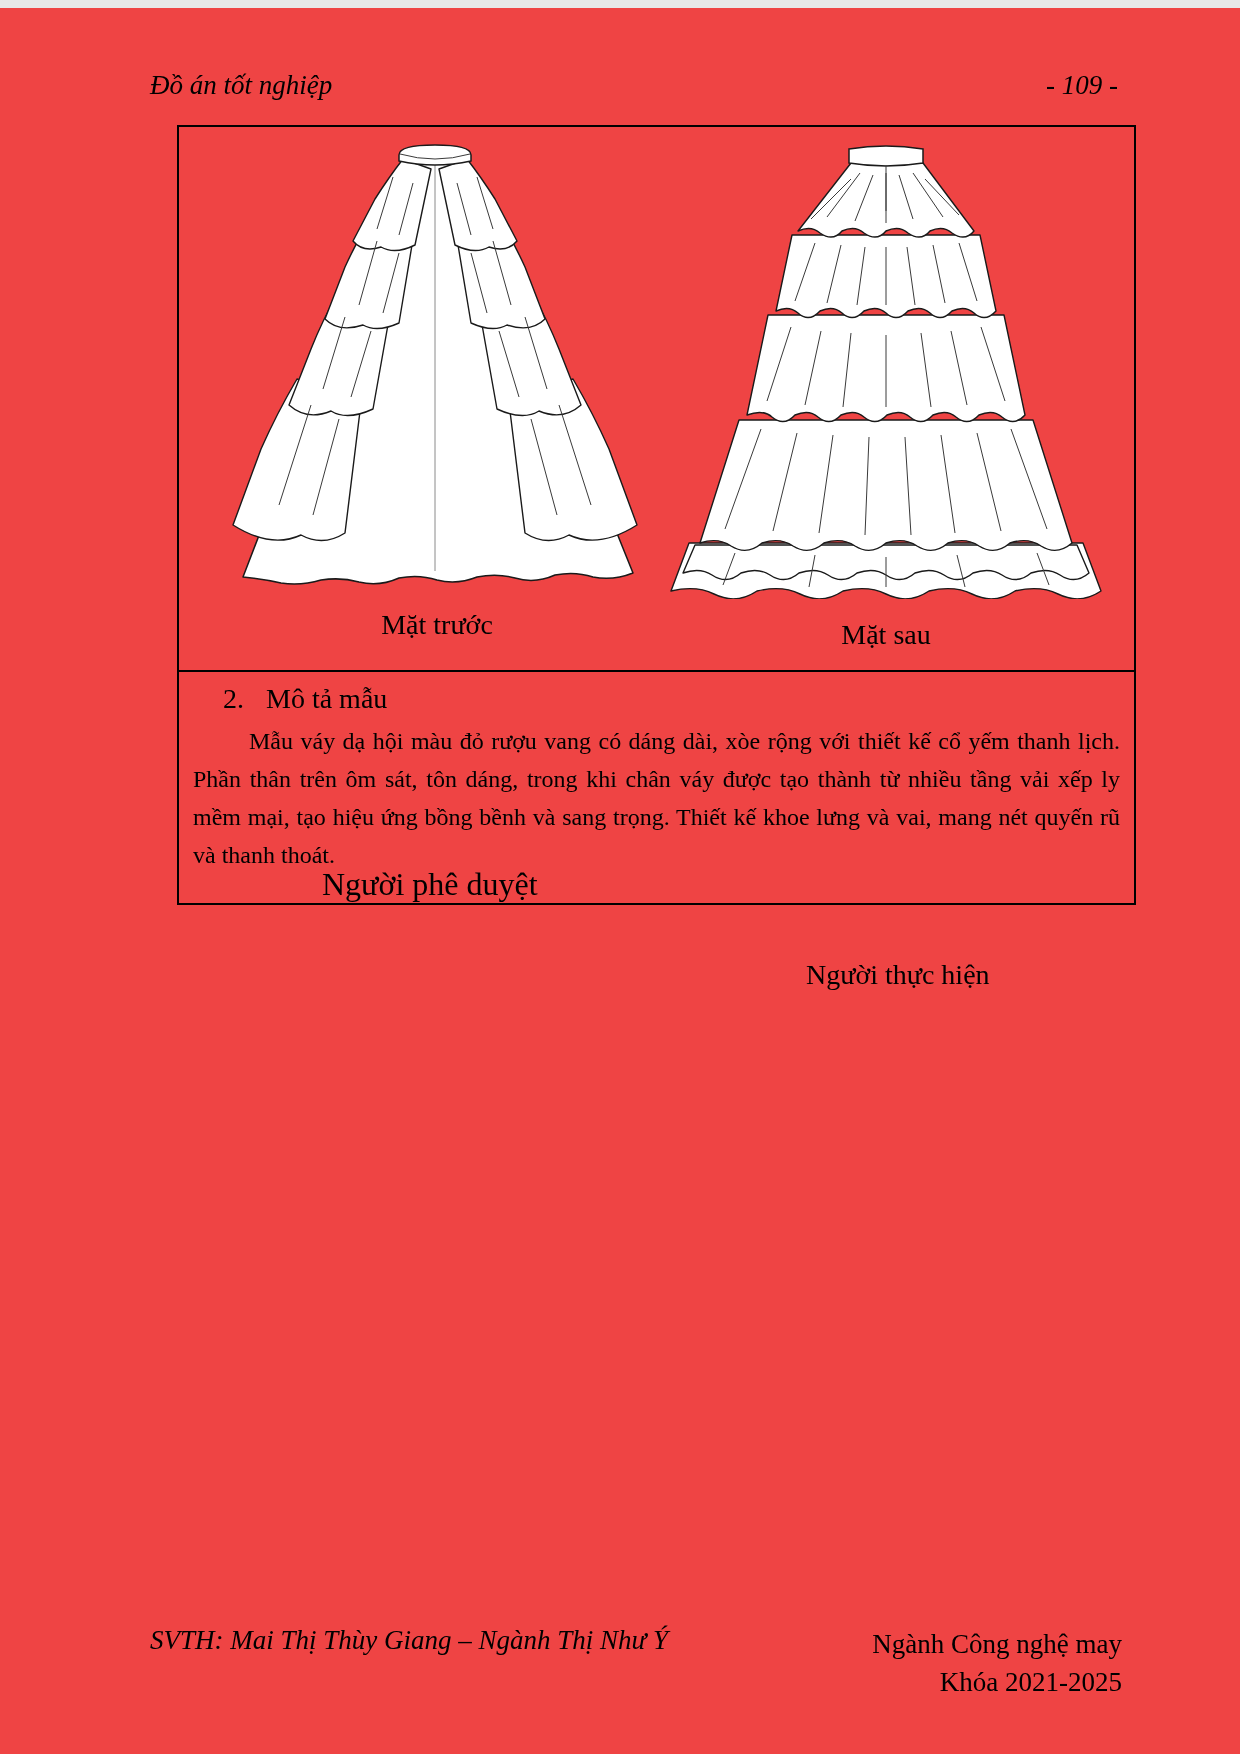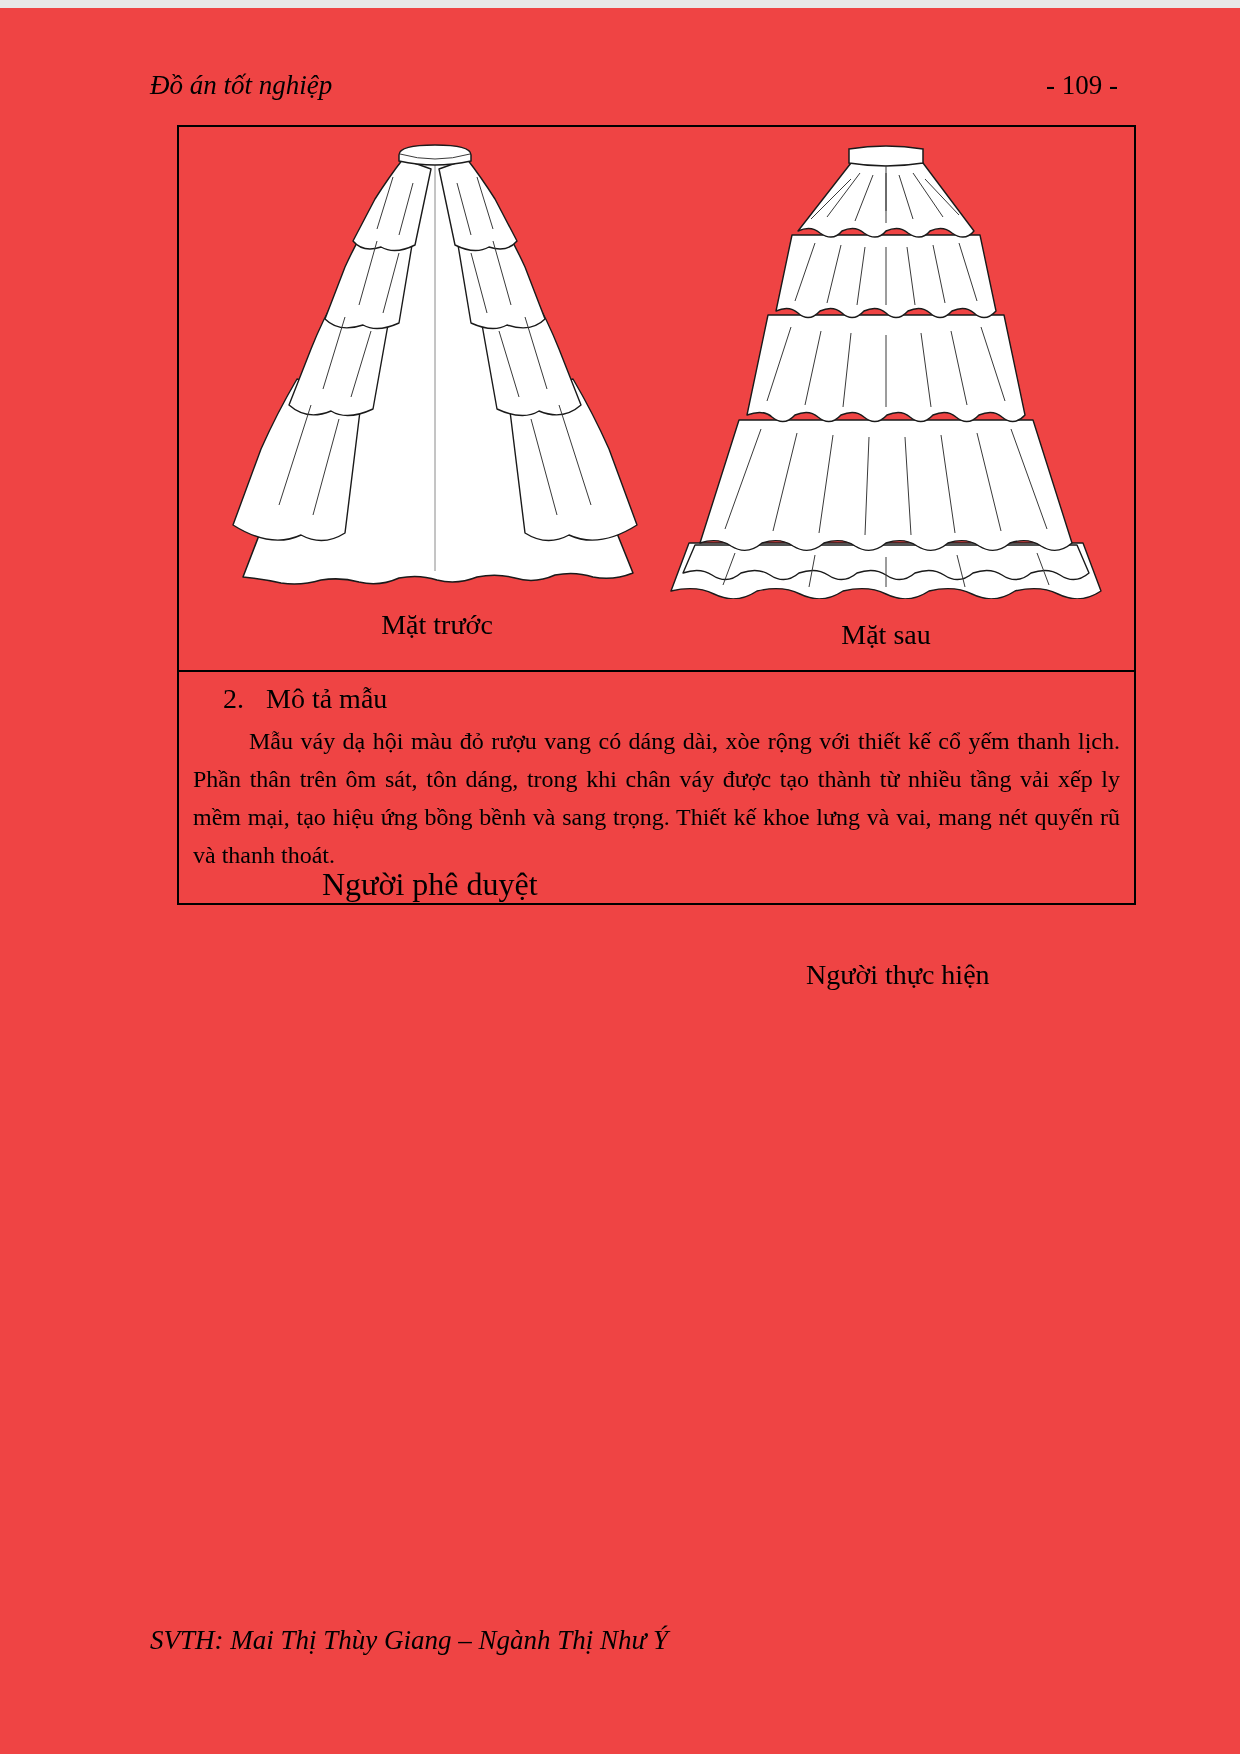--- a/index.html
+++ b/index.html
@@ -11,21 +11,21 @@
     color:#000;
     overflow:hidden;
     margin:8px auto;
   }
   .hdr-title{
     position:absolute;left:150px;top:62px;
     font-size:27px;font-style:italic;
   }
   .hdr-page{
     position:absolute;right:122px;top:62px;
-    font-size:27px;
+    font-size:27px;font-style:italic;
   }
   .figure-box{
     position:absolute;left:177px;top:117px;
     width:959px;height:780px;
     border:2px solid #000;
     box-sizing:border-box;
   }
   .figure-area{
     position:absolute;top:0;left:0;right:0;height:543px;
     border-bottom:2px solid #000;
@@ -152,14 +152,18 @@
         <span>Mô tả mẫu</span>
       </div>
       <div class="desc-paragraph">Mẫu váy dạ hội màu đỏ rượu vang có dáng dài, xòe rộng với thiết kế cổ yếm thanh lịch. Phần thân trên ôm sát, tôn dáng, trong khi chân váy được tạo thành từ nhiều tầng vải xếp ly mềm mại, tạo hiệu ứng bồng bềnh và sang trọng. Thiết kế khoe lưng và vai, mang nét quyến rũ và thanh thoát.</div>
     </div>
   </div>
 
   <div class="sig-approver">Người phê duyệt</div>
   <div class="sig-executor">Người thực hiện</div>
 
   <div class="ftr-students">SVTH: Mai Thị Thùy Giang – Ngành Thị Như Ý</div>
+  <div class="ftr-right">
+    <div>Ngành Công nghệ may</div>
+    <div>Khóa 2021-2025</div>
+  </div>
 
 </div>
 
 </body></html>

